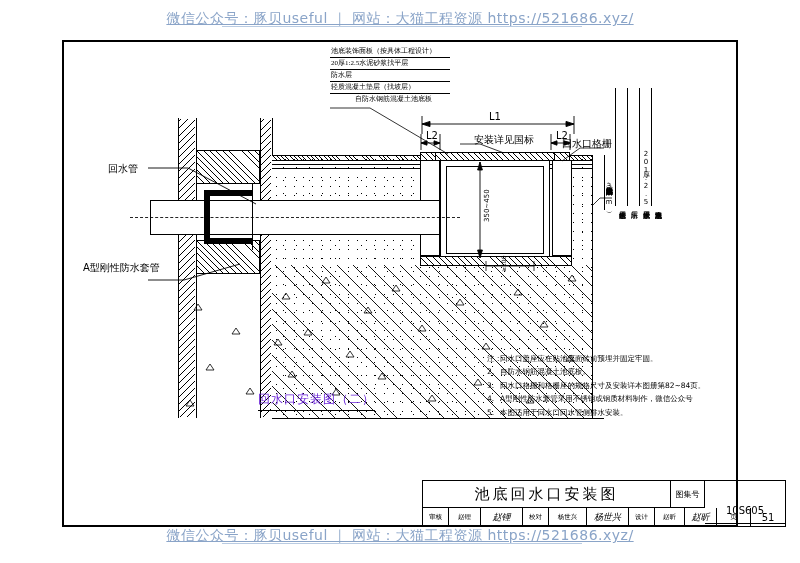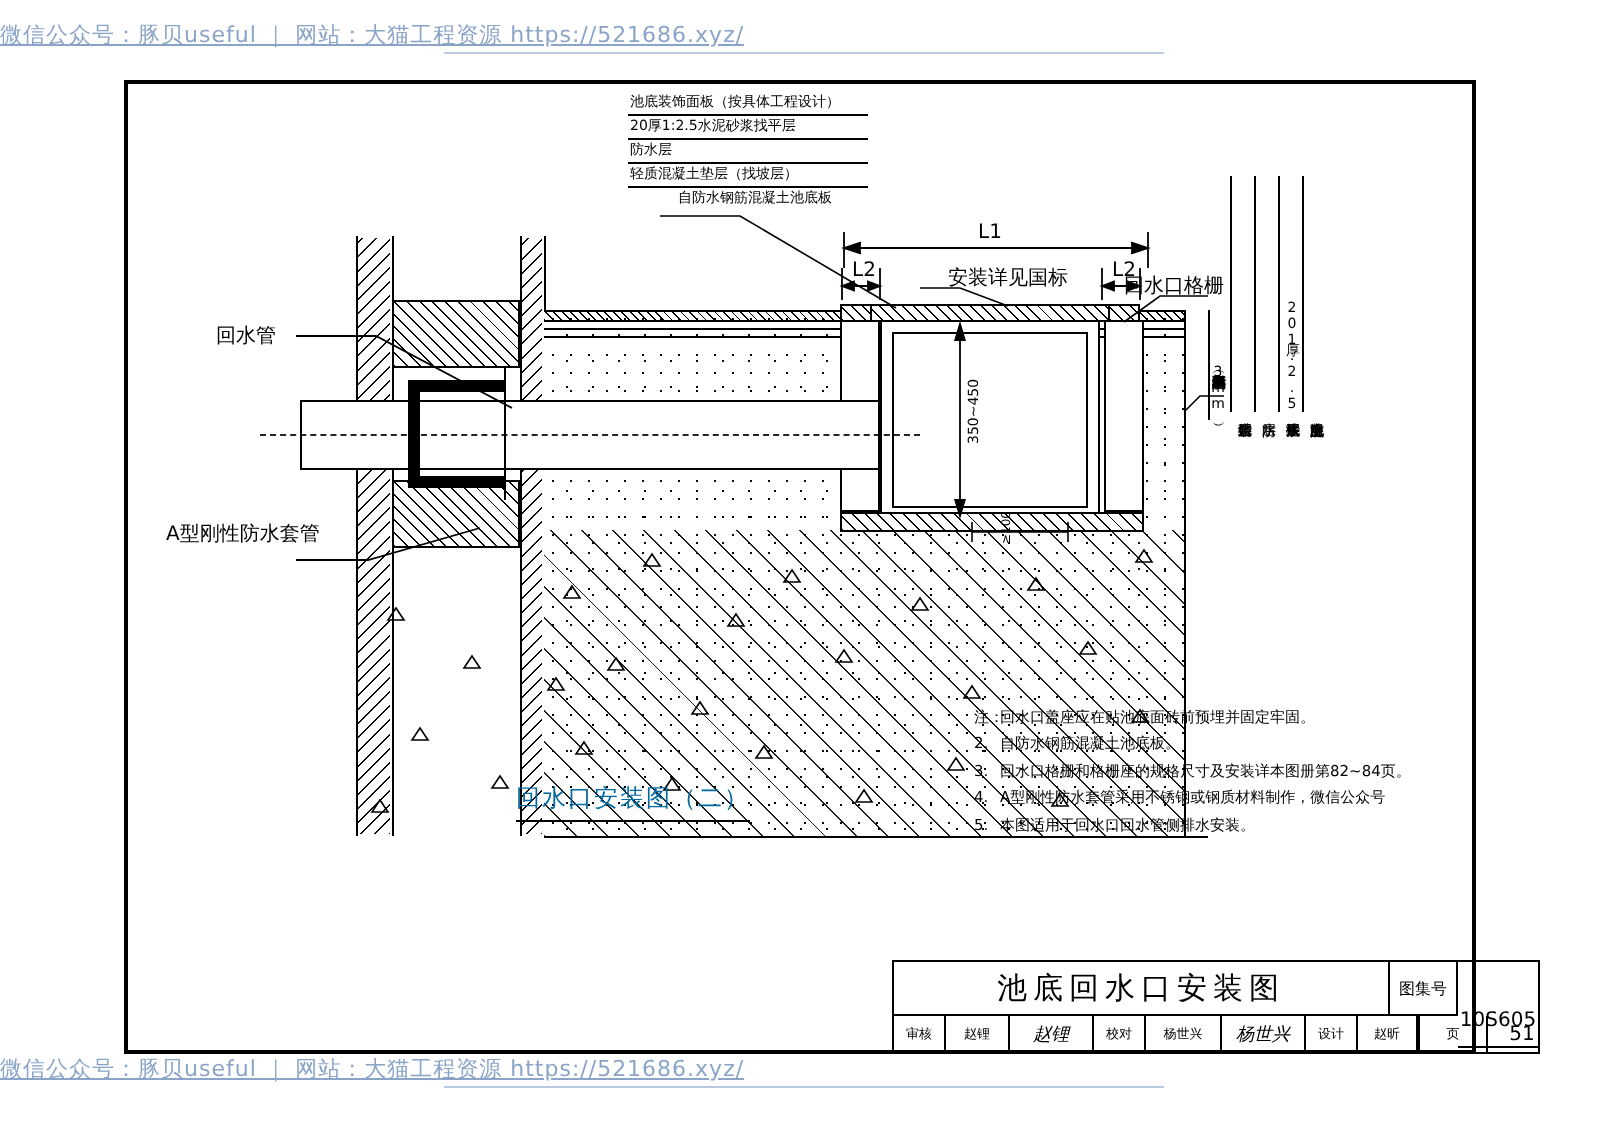--- a/index.html
+++ b/index.html
@@ -3,43 +3,43 @@
 <meta charset="utf-8">
 <style>
   html,body{margin:0;padding:0;}
   body{
     width:800px;height:563px;
     background:#ffffff;
     font-family:"DejaVu Sans","Liberation Sans",sans-serif;
     overflow:hidden;position:relative;
   }
   .watermark{
-    position:absolute;left:0;width:800px;text-align:left;
-    font-size:11px;color:#8aa4c8;letter-spacing:.5px;white-space:nowrap;
+    position:absolute;left:0;width:800px;text-align:center;
+    font-size:14px;color:#8aa4c8;letter-spacing:.5px;white-space:nowrap;
   }
   .watermark .u{text-decoration:underline;}
   .wm-top{top:10px;}
   .wm-bot{top:527px;}
   .wm-rule{position:absolute;height:1px;background:#b9cbe2;}
 
   
   .sheet{
     position:absolute;left:62px;top:40px;width:676px;height:487px;
     border:2px solid #000;box-sizing:border-box;background:transparent;
   }
 
   
   .abs{position:absolute;}
   .lbl{position:absolute;font-size:10px;color:#000;white-space:nowrap;line-height:1.25;}
   .ln{position:absolute;background:#000;}
   .hln{height:1px;}
   .vln{width:1px;}
 
   
-  .layerbox{position:absolute;left:314px;top:46px;width:120px;}
+  .layerbox{position:absolute;left:330px;top:46px;width:120px;font-family:Liberation Serif, serif;}
   .layerbox .row{
     font-size:7px;line-height:11px;height:11px;
     border-bottom:1px solid #000;padding-left:1px;white-space:nowrap;
     color:#000;
   }
   .layerbox .row.first{border-bottom:1px solid #000;}
   .layerbox .row.nob{border-bottom:none;margin-left:24px;}
 
   
   .vblock{position:absolute;left:604px;top:88px;height:118px;}
@@ -56,26 +56,26 @@
   }
 
   
   .notes{position:absolute;left:487px;top:352px;width:250px;font-size:7.5px;line-height:13.4px;color:#000;}
   .notes .nrow{display:flex;}
   .notes .nnum{width:13px;flex:0 0 13px;}
   .notes .ntxt{flex:1;}
   .notes .cont{padding-left:13px;}
 
   
-  .caption{position:absolute;left:258px;top:391px;font-size:12px;color:#0369a1;
+  .caption{position:absolute;left:258px;top:391px;font-size:12px;color:#6d28d9;
            border-bottom:1.5px solid #000;padding-bottom:2px;letter-spacing:1px;}
 
   
-  .titleblock{position:absolute;left:422px;top:480px;width:324px;height:47px;
-              border:1.6px solid #000;box-sizing:border-box;margin-left:24px;}
+  .titleblock{position:absolute;left:422px;top:480px;width:364px;height:47px;
+              border:1.6px solid #000;box-sizing:border-box;}
   .tb-topleft{position:absolute;left:0;top:0;width:248px;height:27px;
               border-right:1.3px solid #000;border-bottom:1.3px solid #000;box-sizing:border-box;
               display:flex;align-items:center;justify-content:center;}
   .tb-title{font-size:15px;letter-spacing:3px;color:#000;}
   .tb-topright-l{position:absolute;left:248px;top:0;width:34px;height:27px;
               border-right:1.3px solid #000;border-bottom:1.3px solid #000;box-sizing:border-box;
               display:flex;align-items:center;justify-content:center;font-size:8px;}
   .tb-topright-r{position:absolute;left:282px;top:16px;right:0;height:27px;
               border-bottom:1.3px solid #000;box-sizing:border-box;
               display:flex;align-items:center;justify-content:center;font-size:10px;}

